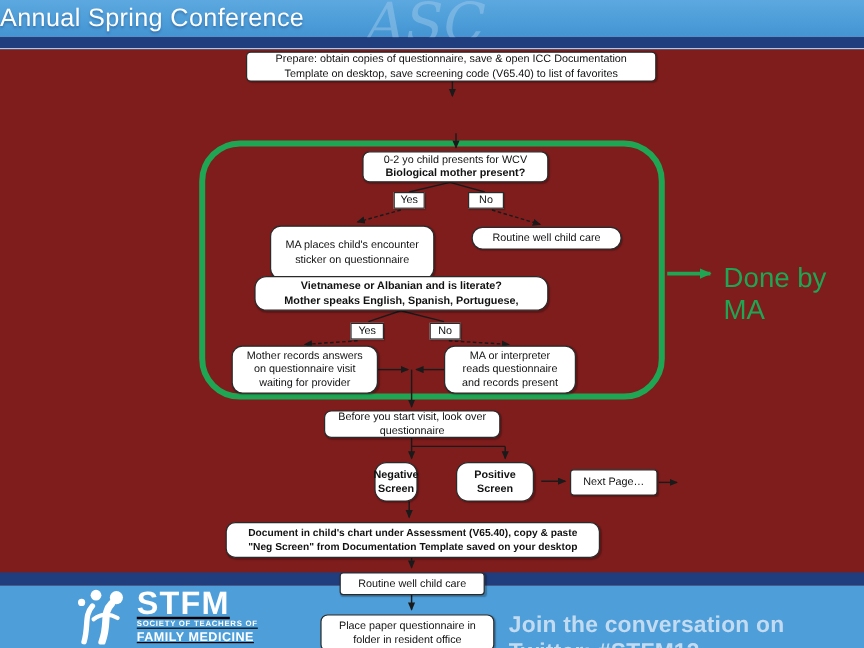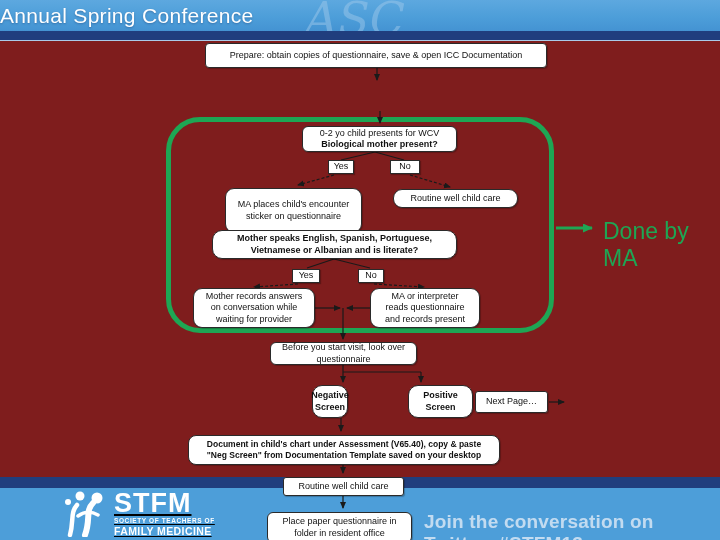--- a/index.html
+++ b/index.html
@@ -84,20 +84,21 @@
       <line x1="549" y1="402" x2="564" y2="402" marker-end="url(#arr)"></line>
       <line x1="341" y1="418" x2="341" y2="431" marker-end="url(#arr)"></line>
       <line x1="343" y1="465" x2="343" y2="473" marker-end="url(#arr)"></line>
       <line x1="343" y1="495" x2="343" y2="508" marker-end="url(#arr)"></line>
     </g>
     <line x1="556" y1="228" x2="592" y2="228" stroke="#1ea654" stroke-width="3" marker-end="url(#arrg)"></line>
   </svg>
 
   <div class="node" style="left:205px;top:43px;width:342px;height:25px;border-radius:4px;">
     <div>Prepare: obtain copies of questionnaire, save &amp; open ICC Documentation</div>
+    <div>Template on desktop, save screening code (V65.40) to list of favorites</div>
   </div>
 
 
   <div class="node" style="left:302px;top:126px;width:155px;height:26px;border-radius:6px;">
     <div>0-2 yo child presents for WCV</div>
     <div class="b">Biological mother present?</div>
   </div>
 
   <div class="node" style="left:328px;top:160px;width:26px;height:14px;">
     <div>Yes</div>
@@ -109,54 +110,54 @@
   <div class="node" style="left:225px;top:188px;width:137px;height:45px;border-radius:9px;">
     <div>MA places child's encounter</div>
     <div>sticker on questionnaire</div>
   </div>
 
   <div class="node" style="left:393px;top:189px;width:125px;height:19px;border-radius:9px;">
     <div>Routine well child care</div>
   </div>
 
   <div class="node" style="left:212px;top:230px;width:245px;height:29px;border-radius:10px;">
+    <div class="b">Vietnamese or Albanian and is literate?</div>
     <div class="b">Mother speaks English, Spanish, Portuguese,</div>
-    <div class="b">Vietnamese or Albanian and is literate?</div>
   </div>
 
   <div class="node" style="left:292px;top:269px;width:28px;height:14px;">
     <div>Yes</div>
   </div>
   <div class="node" style="left:358px;top:269px;width:26px;height:14px;">
     <div>No</div>
   </div>
 
   <div class="node" style="left:193px;top:288px;width:122px;height:40px;border-radius:9px;">
     <div>Mother records answers</div>
-    <div>on conversation while</div>
+    <div>on questionnaire visit</div>
     <div>waiting for provider</div>
   </div>
 
   <div class="node" style="left:370px;top:288px;width:110px;height:40px;border-radius:9px;">
     <div>MA or interpreter</div>
     <div>reads questionnaire</div>
     <div>and records present</div>
   </div>
 
   <div class="node" style="left:270px;top:342px;width:147px;height:23px;border-radius:6px;">
     <div>Before you start visit, look over</div>
     <div>questionnaire</div>
   </div>
 
   <div class="node" style="left:312px;top:385px;width:36px;height:33px;border-radius:10px;">
     <div class="b">Negative</div>
     <div class="b">Screen</div>
   </div>
 
-  <div class="node" style="left:408px;top:385px;width:65px;height:33px;border-radius:10px;">
+  <div class="node" style="left:380px;top:385px;width:65px;height:33px;border-radius:10px;">
     <div class="b">Positive</div>
     <div class="b">Screen</div>
   </div>
 
   <div class="node" style="left:475px;top:391px;width:73px;height:22px;border-radius:3px;">
     <div>Next Page…</div>
   </div>
 
   <div class="node" style="left:188px;top:435px;width:312px;height:30px;border-radius:8px;font-size:8.5px;font-weight:700;">
     <div>Document in child's chart under Assessment (V65.40), copy &amp; paste</div>

